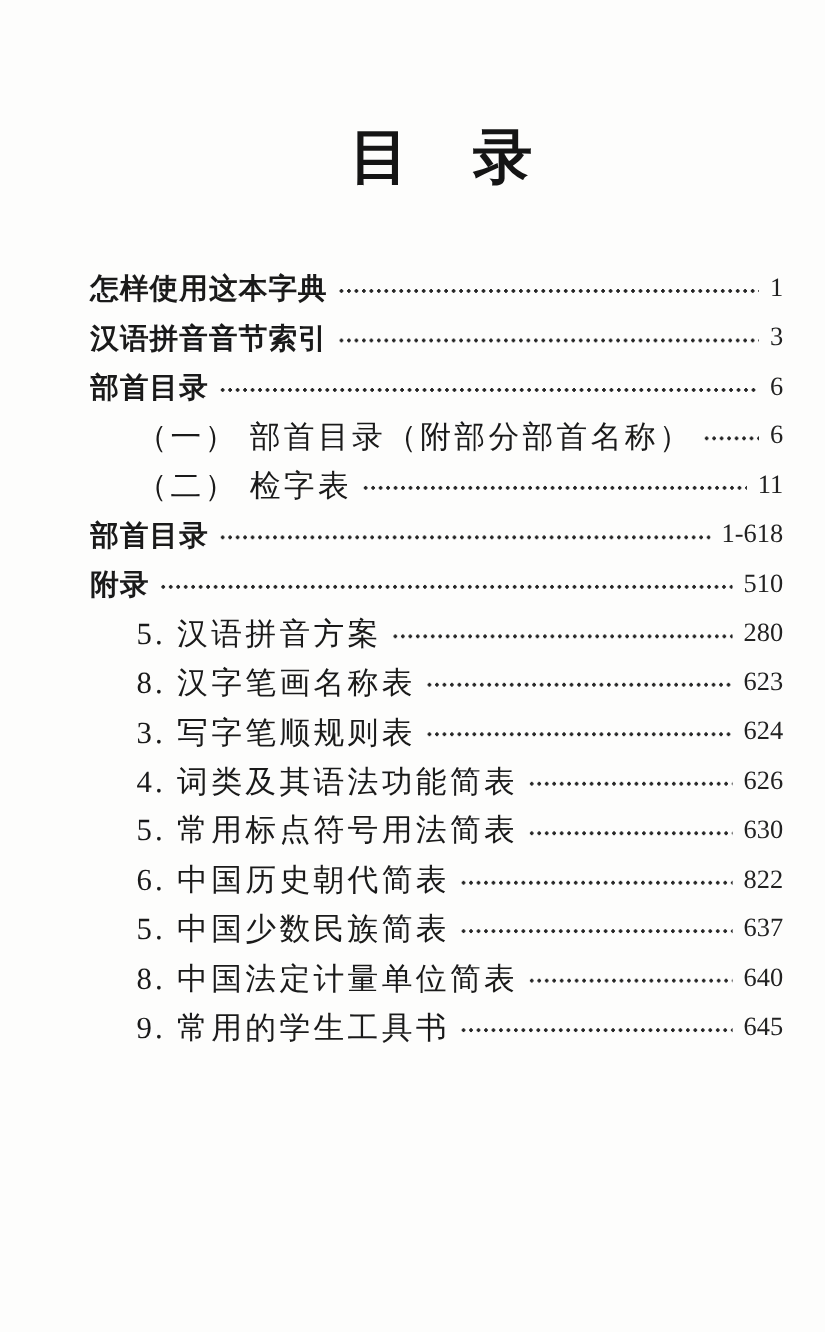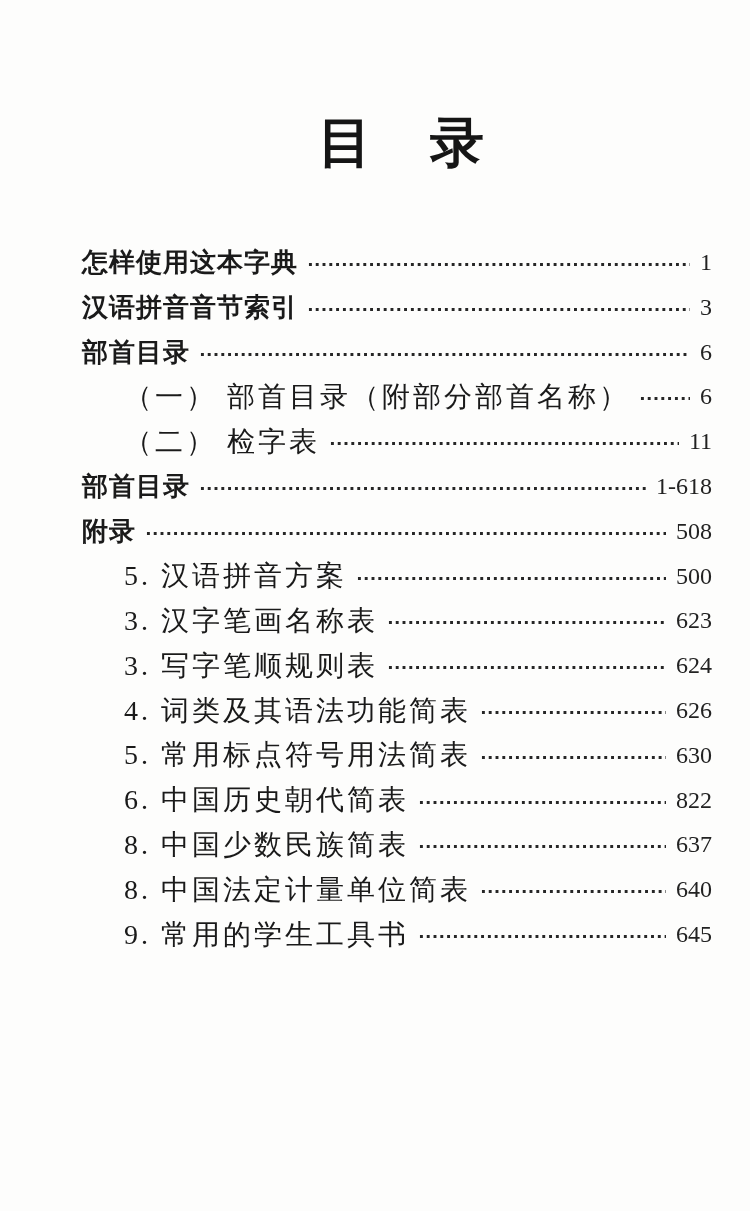--- a/index.html
+++ b/index.html
@@ -119,31 +119,31 @@
 
   <div class="row top">
     <span class="label">部首目录</span>
     <span class="leader"></span>
     <span class="pagenum">1-618</span>
   </div>
 
   <div class="row top">
     <span class="label">附录</span>
     <span class="leader"></span>
-    <span class="pagenum">508</span>
+    <span class="pagenum">510</span>
   </div>
 
   <div class="row sub">
     <span class="label">5. 汉语拼音方案</span>
     <span class="leader"></span>
-    <span class="pagenum">500</span>
+    <span class="pagenum">280</span>
   </div>
 
   <div class="row sub">
-    <span class="label">3. 汉字笔画名称表</span>
+    <span class="label">8. 汉字笔画名称表</span>
     <span class="leader"></span>
     <span class="pagenum">623</span>
   </div>
 
   <div class="row sub">
     <span class="label">3. 写字笔顺规则表</span>
     <span class="leader"></span>
     <span class="pagenum">624</span>
   </div>
 
@@ -159,21 +159,21 @@
     <span class="pagenum">630</span>
   </div>
 
   <div class="row sub">
     <span class="label">6. 中国历史朝代简表</span>
     <span class="leader"></span>
     <span class="pagenum">822</span>
   </div>
 
   <div class="row sub">
-    <span class="label">8. 中国少数民族简表</span>
+    <span class="label">5. 中国少数民族简表</span>
     <span class="leader"></span>
     <span class="pagenum">637</span>
   </div>
 
   <div class="row sub">
     <span class="label">8. 中国法定计量单位简表</span>
     <span class="leader"></span>
     <span class="pagenum">640</span>
   </div>
 

